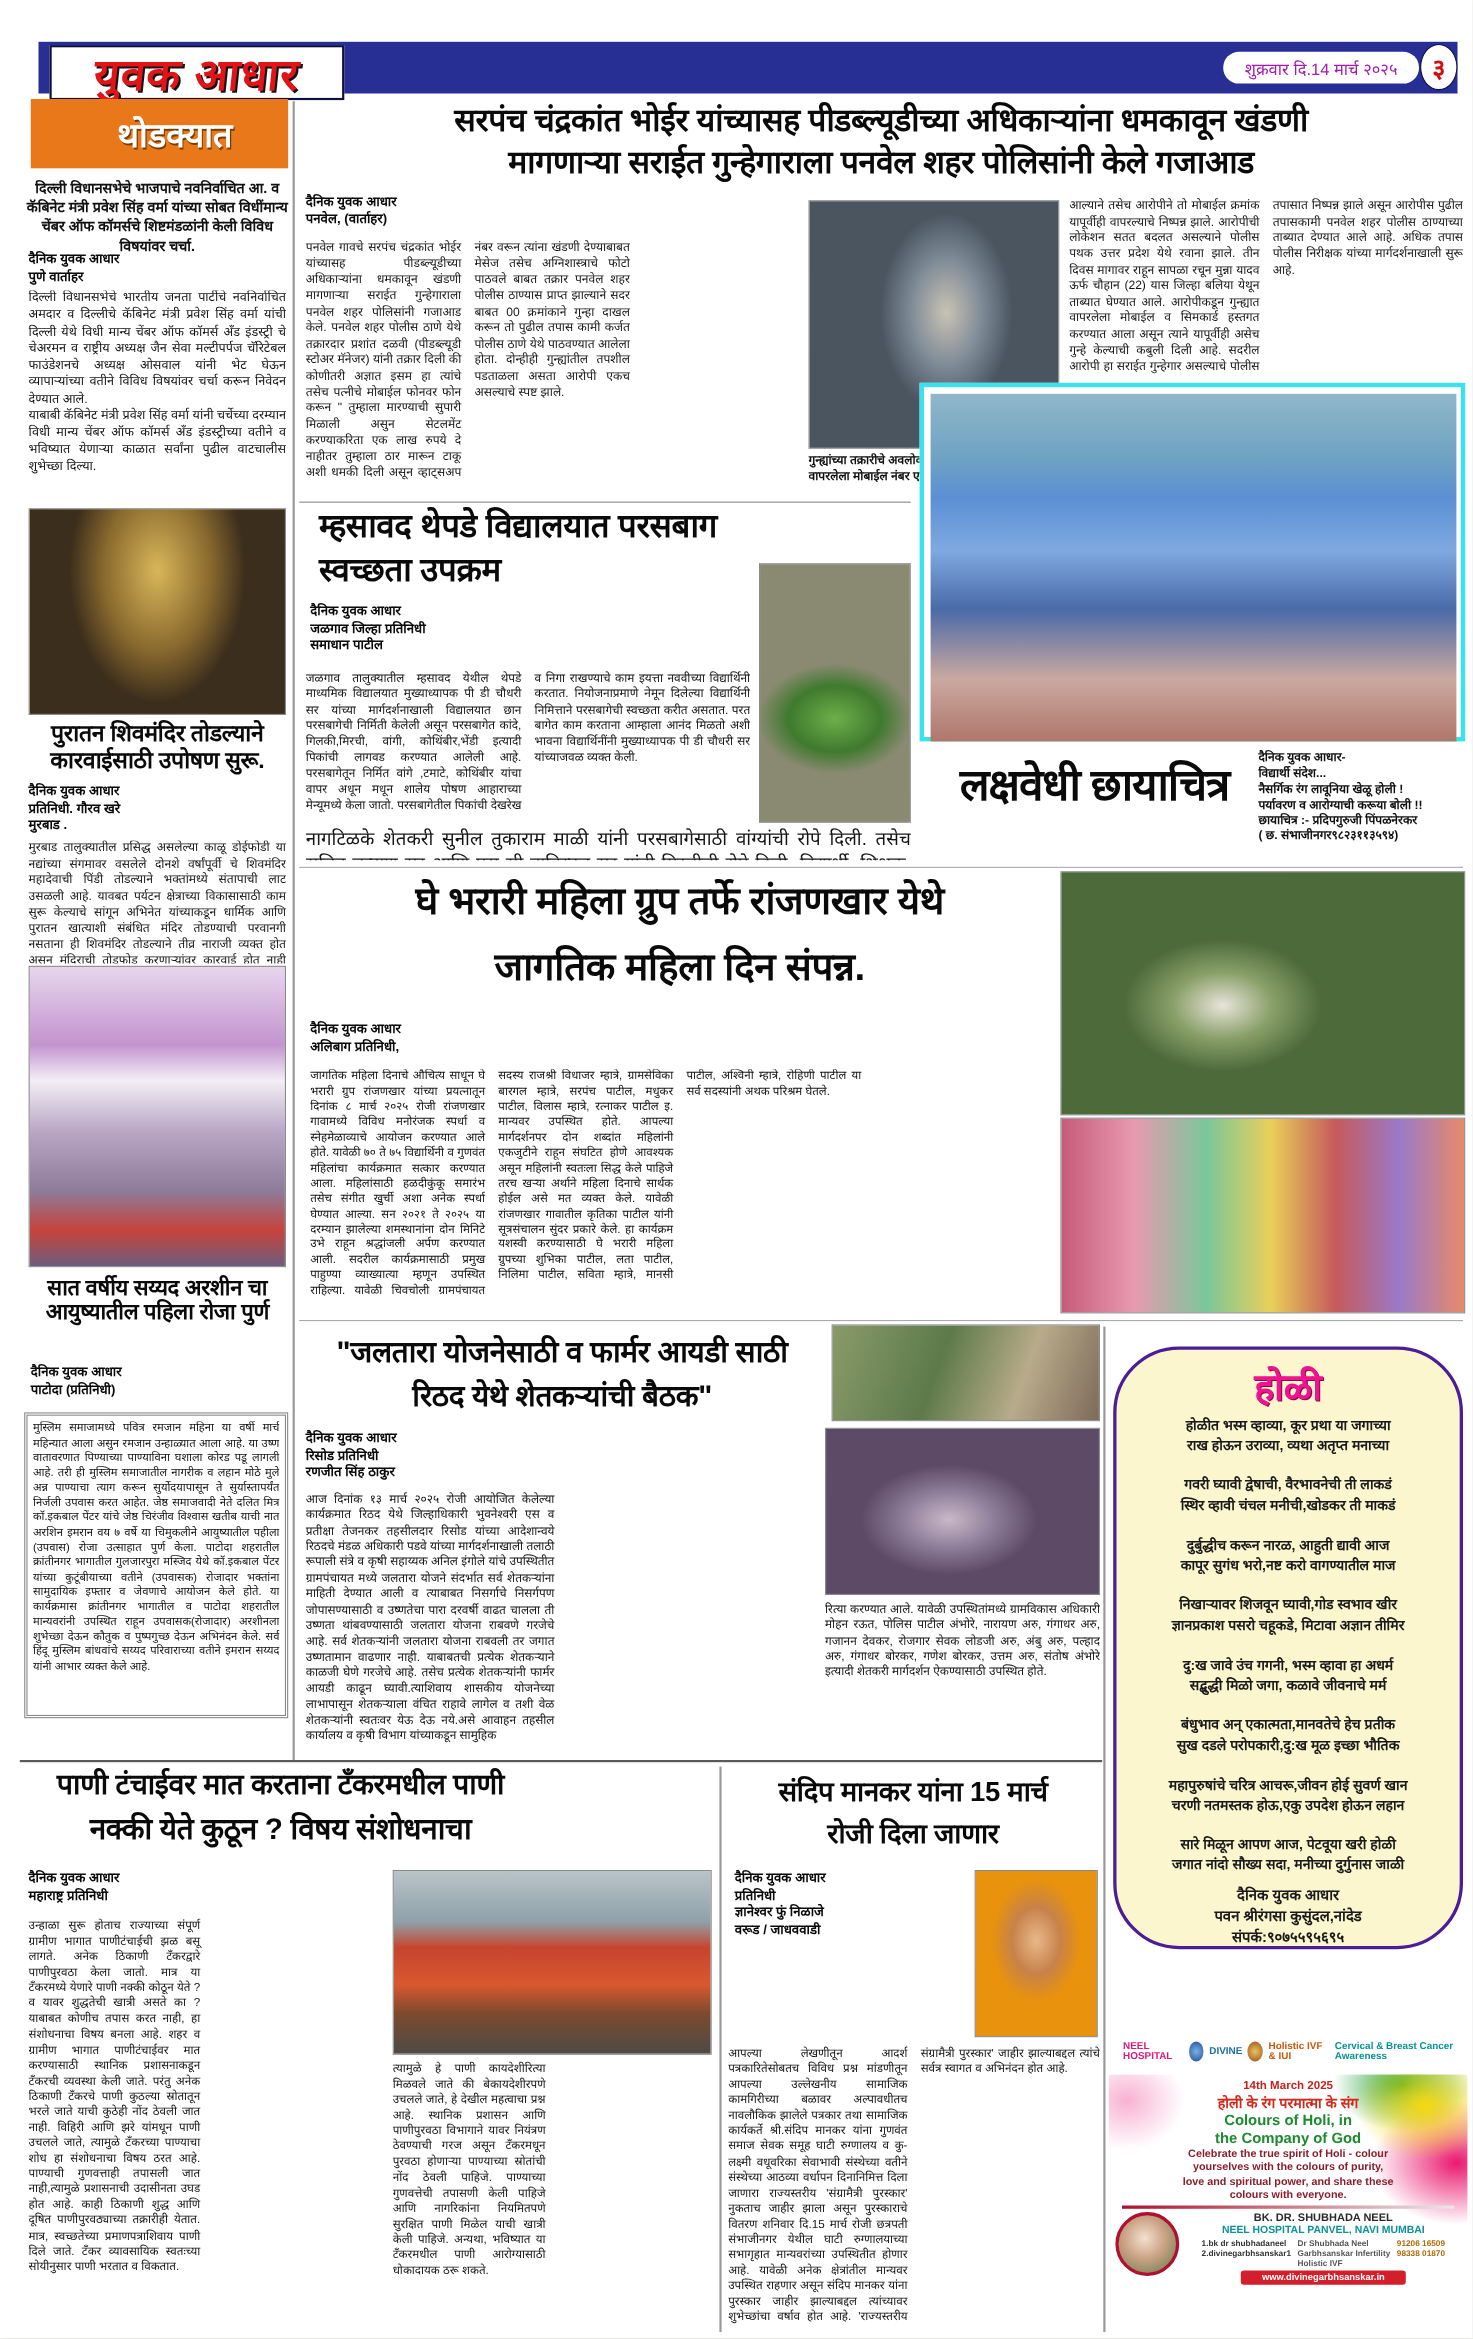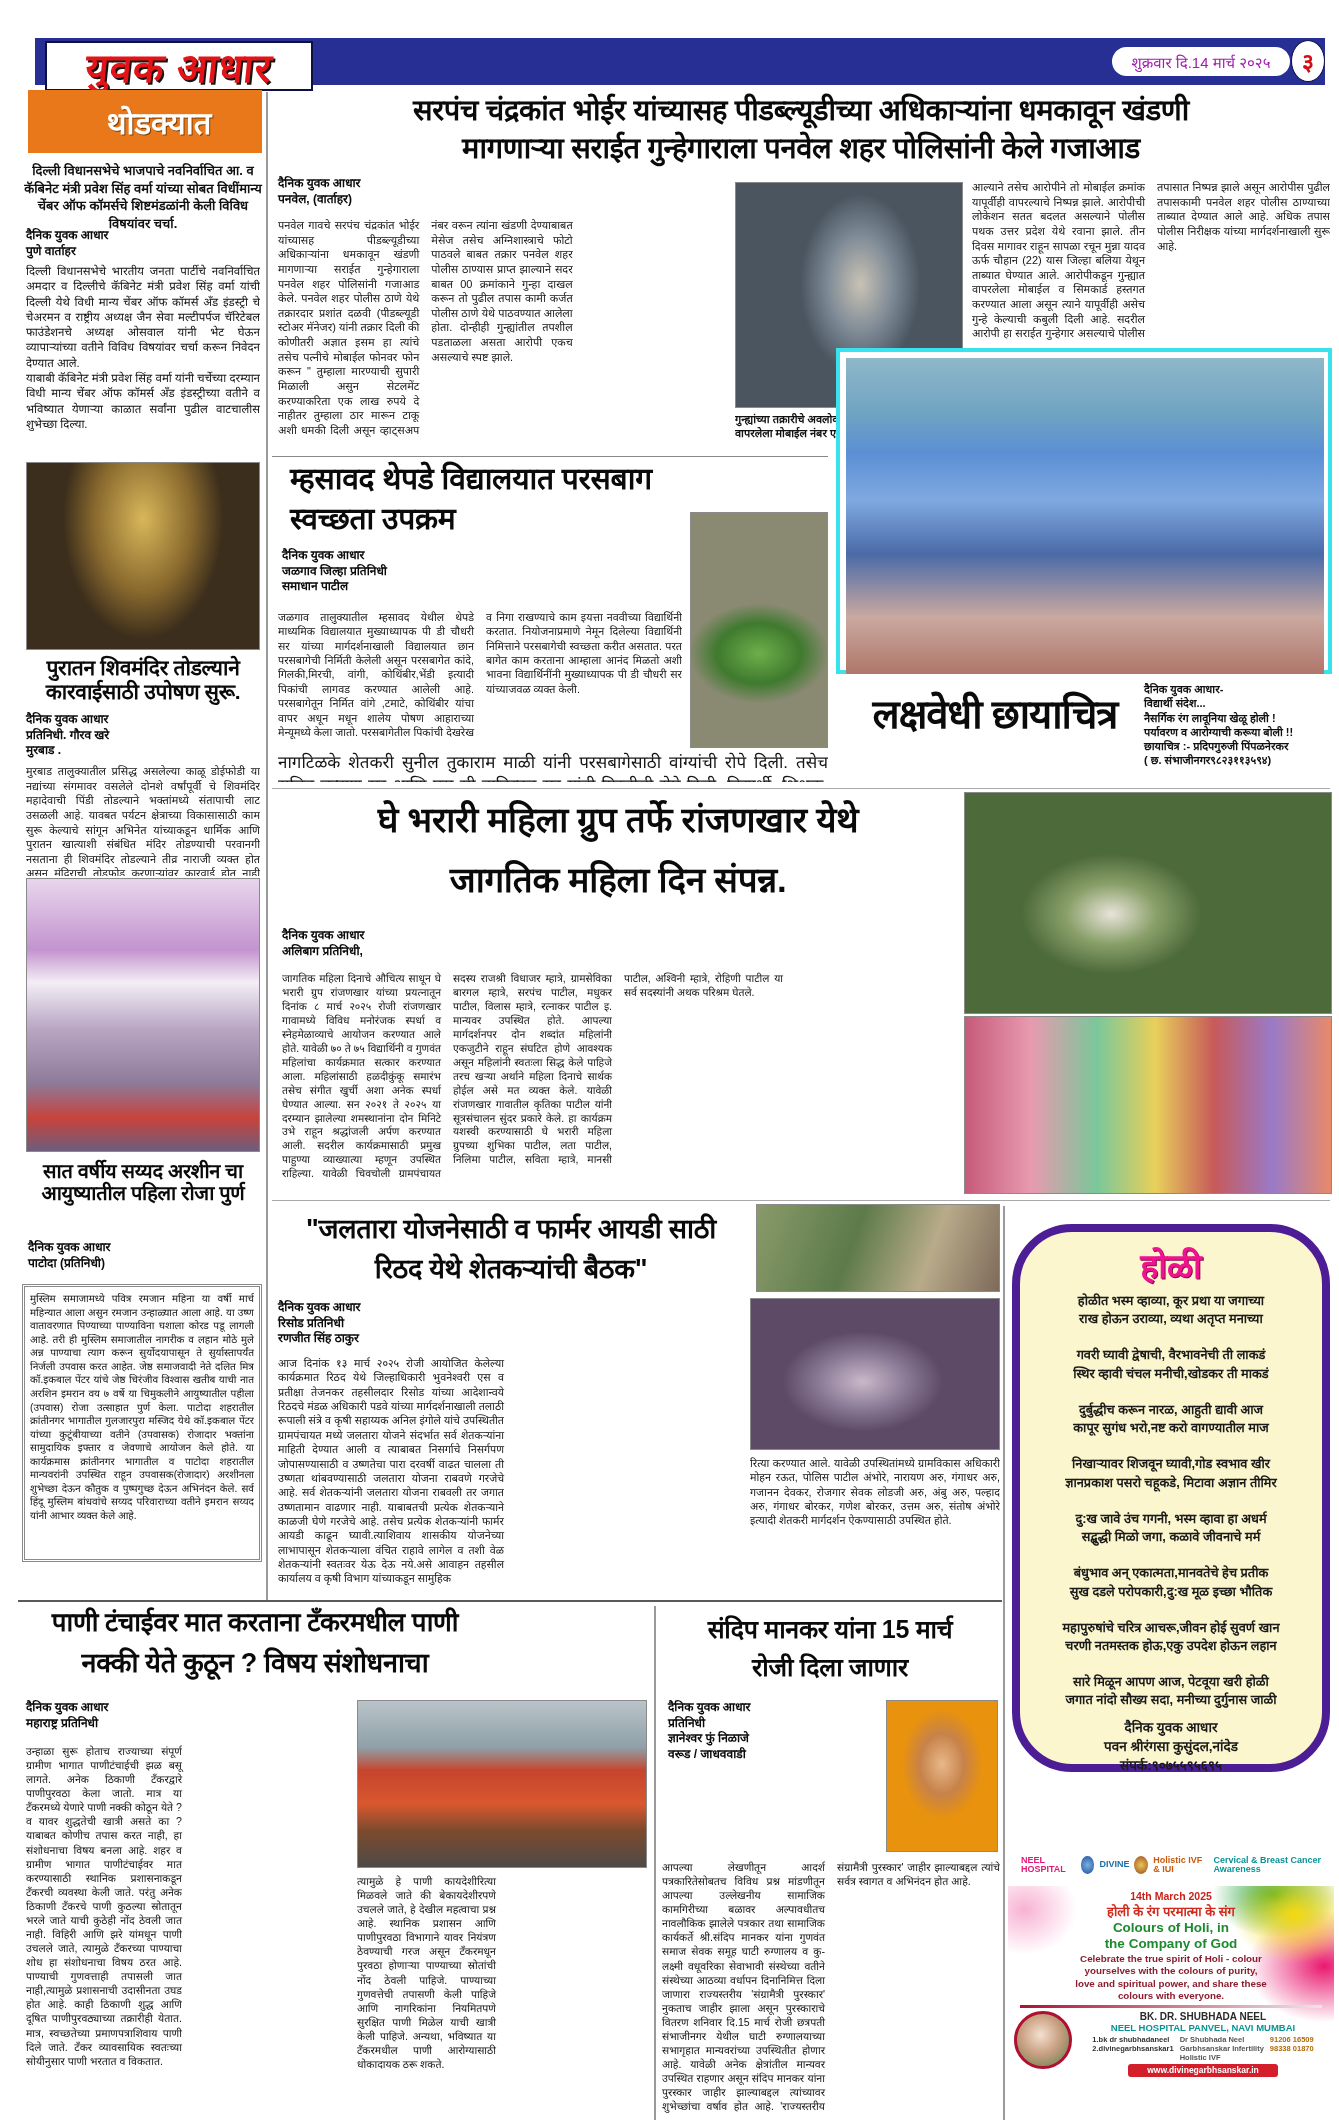--- a/index.html
+++ b/index.html
@@ -24,21 +24,21 @@
             text-shadow:2px 2px 0 #141414;letter-spacing:1px;white-space:nowrap;}
   .datepill{background:#ffffff;border-radius:15px;display:flex;align-items:center;justify-content:center;
             font-size:15px;font-weight:400;color:#a21caf;}
   .pagecirc{background:#ffffff;border-radius:50%;display:flex;align-items:center;justify-content:center;
             font-size:23px;font-weight:900;color:#d40f14;border:1px solid #0d1140;}
   .sectionbox{background:#e8781a;display:flex;align-items:center;justify-content:center;}
   .sectiontitle{font-size:31px;font-weight:900;color:#ffffff;text-shadow:1px 1px 0 #7a3c00;}
   
   .cyanbox{border:4px solid #3ae2ee;background:#ffffff;}
   
-  .poembox{background:#fbf6cd;border:8px solid #4c1d95;border-radius:60px;}
+  .poembox{background:#fbf6cd;border:3px solid #4c1d95;border-radius:60px;}
   .poemtitle{font-size:34px;font-weight:900;color:#ef1390;text-align:center;text-shadow:1px 1px 0 #8a0a50;}
   .poemtxt{font-size:13.5px;font-weight:700;text-align:center;line-height:1.42;white-space:pre-line;color:#1a1a1a;}
   
   .adwrap{background:
      radial-gradient(90px 70px at 88% 12%,#f5d80e 0%,rgba(245,216,14,0) 70%),
      radial-gradient(110px 80px at 97% 34%,#e91a6f 0%,rgba(233,26,111,0) 70%),
      radial-gradient(90px 60px at 82% 4%,#1d9e30 0%,rgba(29,158,48,0) 70%),
      radial-gradient(70px 60px at 5% 10%,#f8b2d2 0%,rgba(248,178,210,0) 75%),
      #ffffff;}
   .logochip{font-size:9px;font-weight:900;line-height:1.05;}

